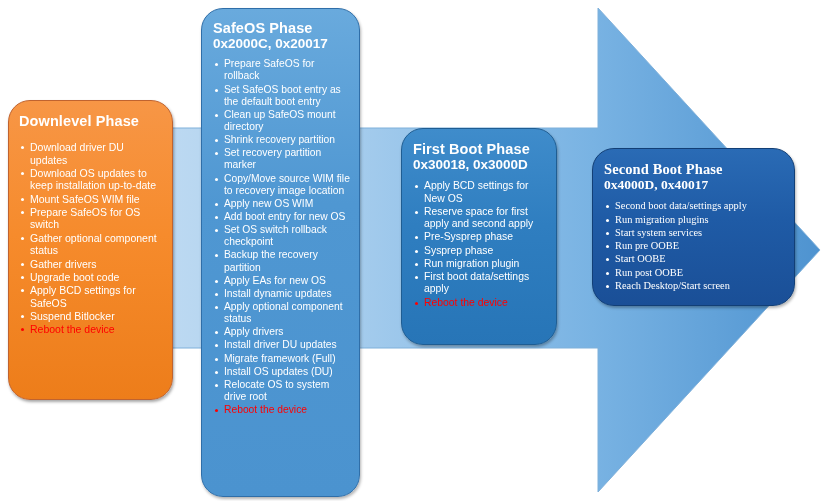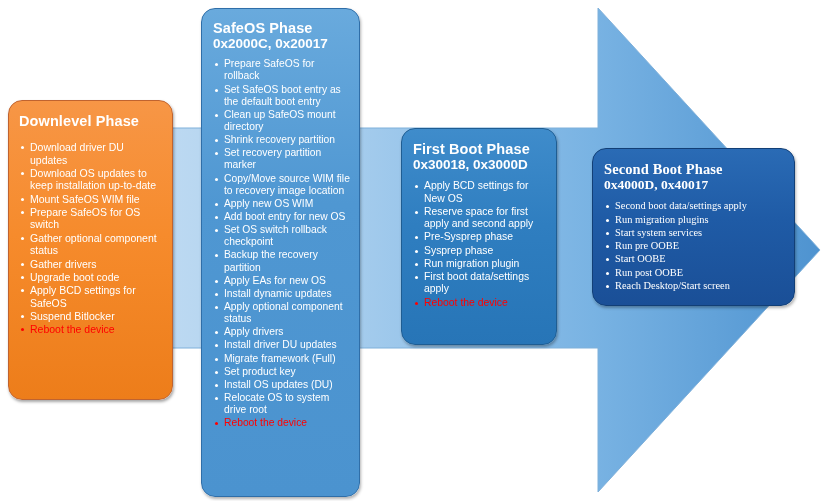--- a/index.html
+++ b/index.html
@@ -25,21 +25,21 @@
     position: absolute;
     left: 0;
     top: 0;
     width: 825px;
     height: 501px;
   }
 
   
   .card {
     position: absolute;
-    border-radius: 14px;
+    border-radius: 22px;
     box-sizing: border-box;
     overflow: hidden;
   }
   .card-title {
     font-weight: bold;
     color: #ffffff;
     line-height: 1.12;
     letter-spacing: 0.1px;
   }
   .card-sub {
@@ -190,21 +190,20 @@
       <li>Apply new OS WIM</li>
       <li>Add boot entry for new OS</li>
       <li>Set OS switch rollback checkpoint</li>
       <li>Backup the recovery partition</li>
       <li>Apply EAs for new OS</li>
       <li>Install dynamic updates</li>
       <li>Apply optional component status</li>
       <li>Apply drivers</li>
       <li>Install driver DU updates</li>
       <li>Migrate framework (Full)</li>
-      <li>Set product key</li>
       <li>Install OS updates (DU)</li>
       <li>Relocate OS to system drive root</li>
       <li class="reboot">Reboot the device</li>
     </ul>
   </div>
 
   <div class="card" id="card-firstboot">
     <div class="card-title">First Boot Phase</div>
     <div class="card-sub">0x30018, 0x3000D</div>
     <ul class="bullets">

